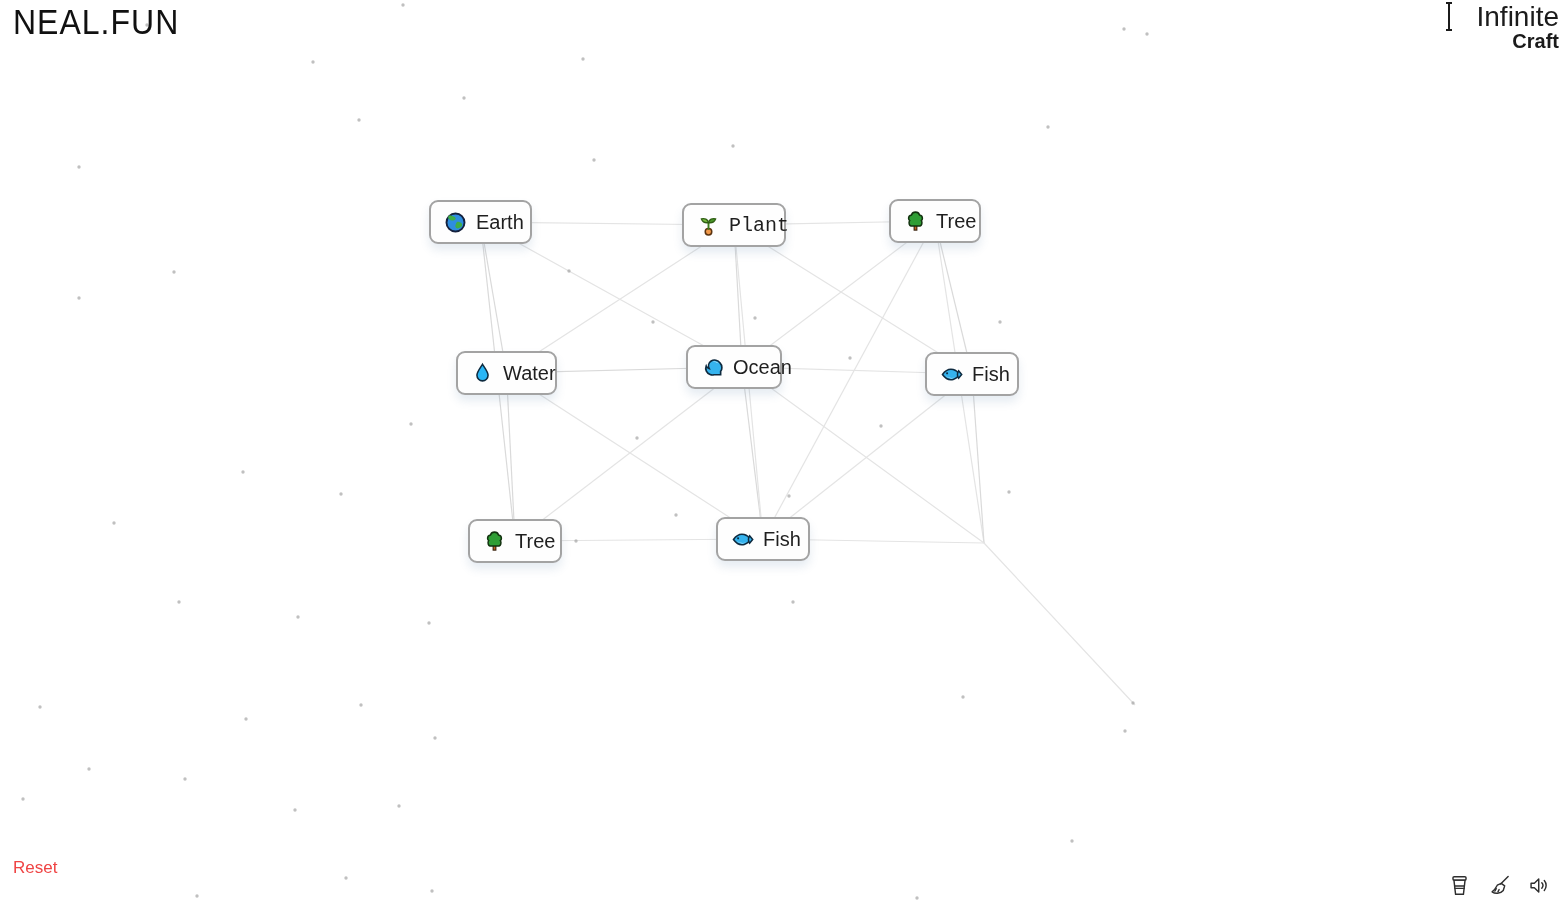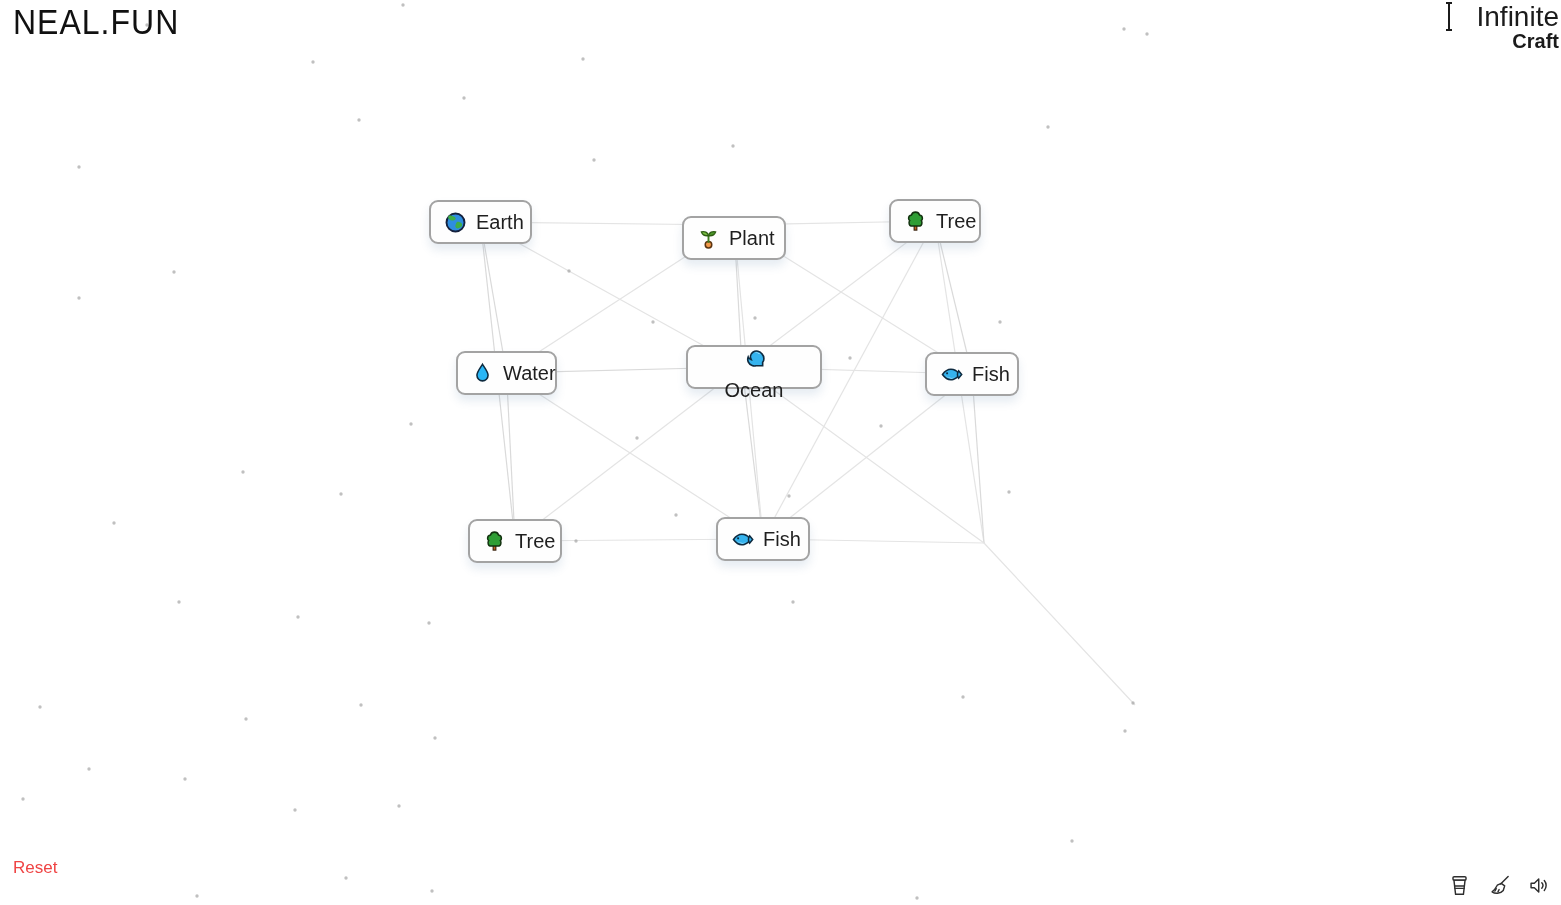--- a/index.html
+++ b/index.html
@@ -137,21 +137,21 @@
       <div class="card" style="left: 429px; top: 200px; width: 103px;">
         <span class="el-icon">
           <svg viewBox="0 0 24 24">
             <circle cx="12" cy="12" r="9.4" fill="#2e8de0" stroke="#14213d" stroke-width="2"></circle>
             <path fill="#3fae49" d="M6.2 4.4c2 .9 4.8.8 5.8 2.6 1 1.8-1.8 3-3.8 3S4.3 8.4 4.3 6.6c0-1.3.9-2 1.9-2.2z"></path>
             <path fill="#3fae49" d="M14.2 11.2c2 0 4.8 1.2 4.8 3.2s-2.8 3.8-4.8 3.8-2.9-2-2-4 1-3 2-3z"></path>
           </svg>
         </span>
         <span>Earth</span>
       </div>
-      <div class="card" style="left: 682px; top: 216px; width: 104px;">
+      <div class="card" style="left: 682px; top: 203px; width: 104px; font-family: Liberation Mono, monospace;">
         <span class="el-icon">
           <svg viewBox="0 0 24 24">
             <circle cx="12" cy="18.6" r="3.4" fill="#f2994a" stroke="#5c3410" stroke-width="1.6"></circle>
             <path d="M12 16.5V8.5" stroke="#3e7d1f" stroke-width="2" fill="none"></path>
             <path fill="#7ac142" stroke="#2f5e14" stroke-width="1.4" d="M12 9C8.5 9.4 5.6 8 4.6 5.2 8 4.2 11.2 5.6 12 9z"></path>
             <path fill="#4c9a2a" stroke="#2f5e14" stroke-width="1.4" d="M12 9c3.5.4 6.4-1 7.4-3.8C16 4.2 12.8 5.6 12 9z"></path>
           </svg>
         </span>
         <span>Plant</span>
       </div>
@@ -165,21 +165,21 @@
         <span>Tree</span>
       </div>
       <div class="card" style="left: 456px; top: 351px; width: 101px;">
         <span class="el-icon">
           <svg viewBox="0 0 24 24">
             <path d="M12 2.4C9.2 6.8 6.2 10.3 6.2 13.9a5.8 5.8 0 0 0 11.6 0c0-3.6-3-7.1-5.8-11.5z" fill="#29b6f6" stroke="#0e2a3f" stroke-width="1.6"></path>
           </svg>
         </span>
         <span>Water</span>
       </div>
-      <div class="card" style="left: 686px; top: 345px; width: 136px; flex-direction: column;">
+      <div class="card" style="left: 686px; top: 345px; width: 96px;">
         <span class="el-icon">
           <svg viewBox="0 0 24 24">
             <path fill="#35b3ee" stroke="#0e2a3f" stroke-width="1.7" d="M19.8 7.2c-2.1-3-6.2-3.9-9.2-2-2.7 1.8-3.5 5.2-2 8-1.5-.3-2.7-1.4-3.2-2.7-1.4 3.5.5 7.5 4.1 8.8 1.3.5 2.7.6 4 .3h7V16c.9-1.1 1.3-2.4 1.3-3.8 0-1.9-.7-3.7-2-5z"></path>
             <path fill="#c9ecfb" stroke="none" d="M18.4 7.8c-1.4-2-4.3-2.7-6.4-1.5 2.3-.4 4.6.3 6.4 1.5z"></path>
           </svg>
         </span>
         <span>Ocean</span>
       </div>
       <div class="card" style="left: 925px; top: 352px; width: 94px;">
         <span class="el-icon">

